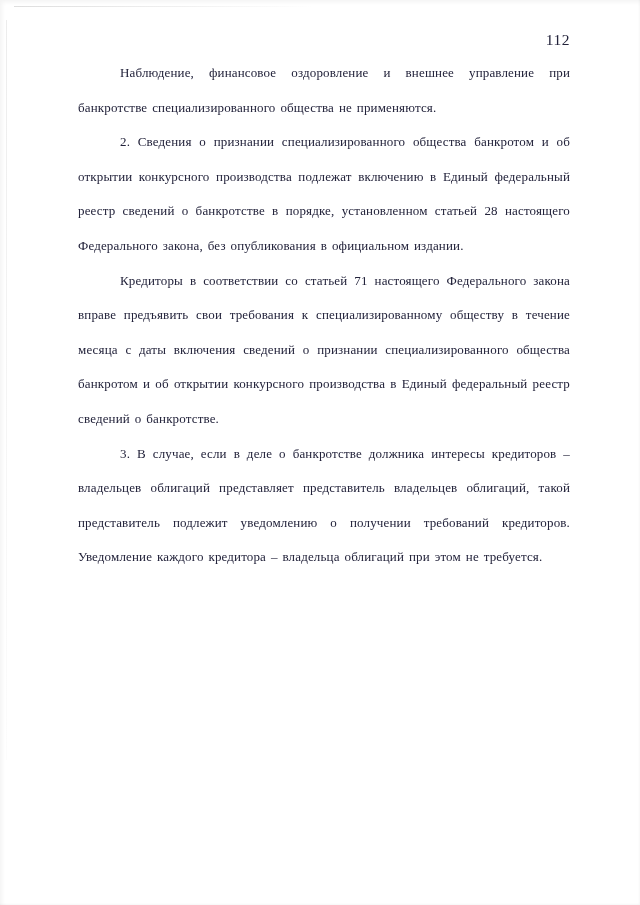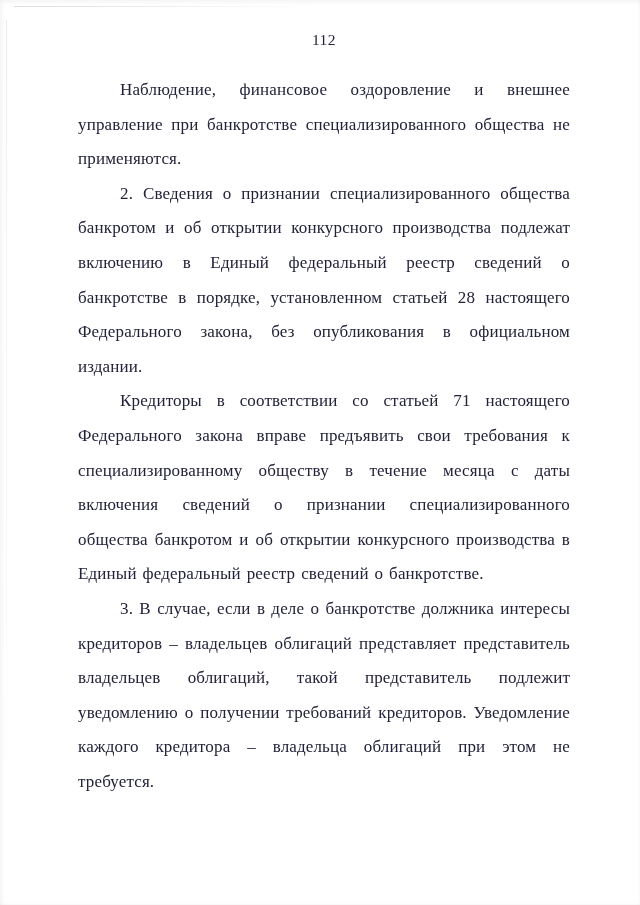--- a/index.html
+++ b/index.html
@@ -22,29 +22,29 @@
     box-shadow: inset 2px 2px 4px rgba(0,0,0,0.05), inset -1px -1px 2px rgba(0,0,0,0.03);
   }
   .page {
     position: relative;
     box-sizing: border-box;
     width: 640px;
     height: 905px;
     padding: 30px 70px 0 78px;
   }
   .page-number {
-    text-align: center;
+    text-align: right;
     font-size: 15.5px;
     line-height: 20px;
-    margin-bottom: 23px;
+    margin-bottom: 6px;
     letter-spacing: 0.5px;
   }
   .text-block p {
     margin: 0;
-    font-size: 17px;
+    font-size: 13px;
     line-height: 34.6px;
     text-align: justify;
     text-indent: 42px;
     letter-spacing: 0.15px;
     word-spacing: 1.5px;
   }
   
   .edge-top {
     position: absolute;
     top: 6px; left: 14px;

